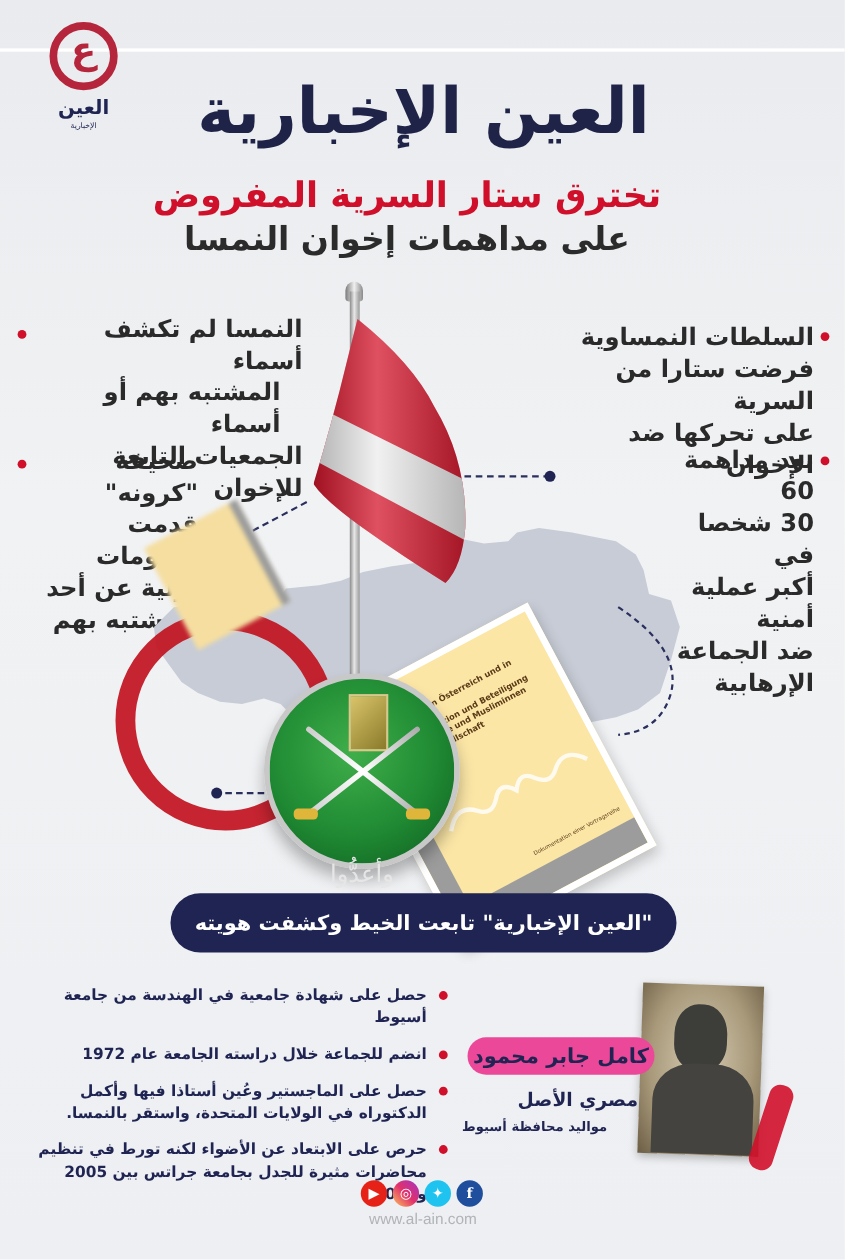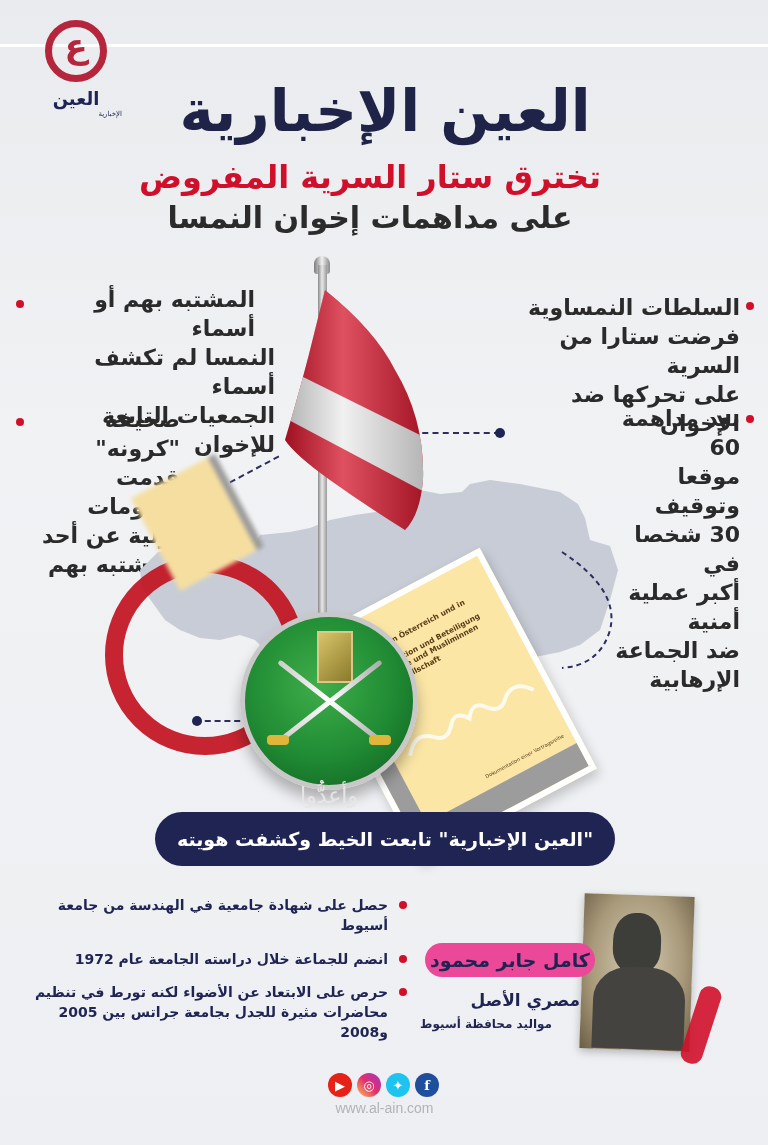--- a/index.html
+++ b/index.html
@@ -23,28 +23,28 @@
   }
   .logo-glyph {
     position: absolute; left: 15px; top: 6px; width: 62px; text-align: center;
     font-size: 34px; font-weight: bold; color: #b5253b; font-family: "DejaVu Sans", sans-serif;
   }
   .logo-text {
     position: absolute; left: 0; top: 68px; width: 92px; text-align: center;
     font-size: 18px; font-weight: bold; color: #1f2452;
   }
   .logo-sub {
-    position: absolute; left: 0; top: 90px; width: 92px; text-align: right;
+    position: absolute; left: 0; top: 90px; width: 92px; text-align: center;
     font-size: 7px; color: #1f2452;
   }
 
   
   .title-main {
     left: 150px; width: 470px; top: 70px; text-align: center;
-    font-size: 58px; font-weight: bold; color: #1f2347; line-height: 1.1; margin-top: 10px;
+    font-size: 58px; font-weight: bold; color: #1f2347; line-height: 1.1;
   }
   .title-red {
     left: 120px; width: 500px; top: 160px; text-align: center;
     font-size: 32px; font-weight: bold; color: #d0102a; line-height: 1.1;
   }
   .title-dark {
     left: 120px; width: 500px; top: 200px; text-align: center;
     font-size: 30px; font-weight: bold; color: #2b2b2b; line-height: 1.2;
   }
 
@@ -145,22 +145,22 @@
   <div class="logo-glyph">ع</div>
   <div class="logo-text">العين</div>
   <div class="logo-sub">الإخبارية</div>
 </div>
 
 <div class="abs title-main">العين الإخبارية</div>
 <div class="abs title-red">تخترق ستار السرية المفروض</div>
 <div class="abs title-dark">على مداهمات إخوان النمسا</div>
 
 <div class="abs bullet-block" style="left:35px; top:285px; width:240px;">
+  <div>النمسا لم تكشف أسماء</div>
   <div style="padding-right:20px;">المشتبه بهم أو أسماء</div>
-  <div>النمسا لم تكشف أسماء</div>
   <div>الجمعيات التابعة للإخوان</div>
 </div>
 <div class="bullet-dot" style="left:16px; top:300px;"></div>
 
 <div class="abs bullet-block" style="left:35px; top:405px; width:145px;">
   <div>صحيفة "كرونه"</div>
   <div>قدمت معلومات</div>
   <div>أولية عن أحد</div>
   <div>المشتبه بهم</div>
 </div>
@@ -168,21 +168,20 @@
 
 <div class="abs bullet-block" style="left:490px; top:293px; width:250px;">
   <div>السلطات النمساوية</div>
   <div>فرضت ستارا من السرية</div>
   <div>على تحركها ضد الإخوان</div>
 </div>
 <div class="bullet-dot" style="left:746px; top:302px;"></div>
 
 <div class="abs bullet-block" style="left:590px; top:404px; width:150px;">
   <div>بعد مداهمة 60</div>
-  <div>موقعا وتوقيف</div>
   <div>30 شخصا في</div>
   <div>أكبر عملية أمنية</div>
   <div>ضد الجماعة</div>
   <div>الإرهابية</div>
 </div>
 <div class="bullet-dot" style="left:746px; top:415px;"></div>
 
 <svg class="abs map" width="520" height="230" viewBox="0 0 520 230">
   <path d="M0,90 L18,72 L34,70 L40,58 L60,60 L64,72 L90,68 L110,70 L120,55 L150,52 L170,48 L190,40 L215,35 L250,30 L265,20 L280,10 L300,14 L322,12 L330,4 L350,0 L380,4 L420,12 L438,24 L445,38 L450,60 L470,66 L478,90 L470,120 L460,150 L440,165 L420,172 L390,178 L360,186 L330,200 L300,212 L270,218 L240,220 L205,214 L170,200 L150,188 L130,175 L115,160 L100,155 L80,160 L60,158 L40,150 L25,140 L12,122 L2,108 Z" fill="#c7ccd6"></path>
 </svg>
@@ -253,20 +252,24 @@
   <div class="fact">
     <span class="bdot"></span>
     <span>حصل على شهادة جامعية في الهندسة من جامعة أسيوط</span>
   </div>
   <div class="fact">
     <span class="bdot"></span>
     <span>انضم للجماعة خلال دراسته الجامعة عام 1972</span>
   </div>
   <div class="fact">
     <span class="bdot"></span>
+    <span>حصل على الماجستير وعُين أستاذا فيها وأكمل الدكتوراه في الولايات المتحدة، واستقر بالنمسا.</span>
+  </div>
+  <div class="fact">
+    <span class="bdot"></span>
     <span>حرص على الابتعاد عن الأضواء لكنه تورط في تنظيم محاضرات مثيرة للجدل بجامعة جراتس بين 2005 و2008</span>
   </div>
 </div>
 
 <div class="abs portrait">
   <div class="silhouette-head"></div>
   <div class="silhouette-body"></div>
 </div>
 <div class="abs red-swipe"></div>
 

